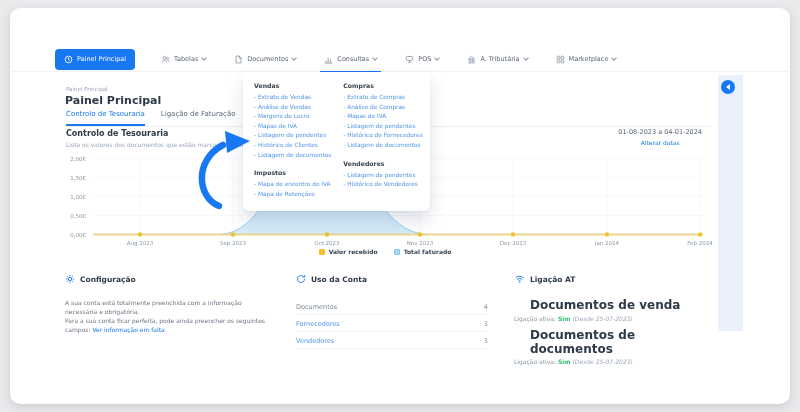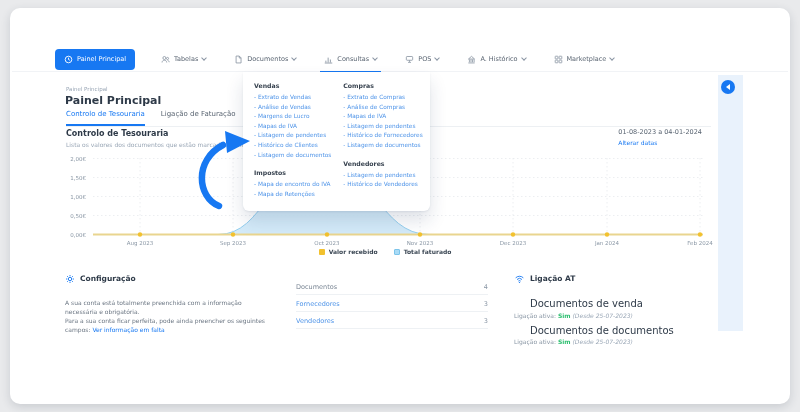--- a/index.html
+++ b/index.html
@@ -17,21 +17,21 @@
   .chev { width:4px; height:4px; border-right:1px solid #8a95a3; border-bottom:1px solid #8a95a3; transform:rotate(45deg); margin-top:-2px; }
   
   .breadcrumb { position:absolute; left:66px; top:86px; font-size:5.5px; color:#9aa7b6; z-index:2; }
   .page-title { position:absolute; left:65px; top:94px; font-size:11px; font-weight:bold; color:#2e3a48; z-index:2; }
   .tabs { position:absolute; left:66px; top:110px; width:645px; display:flex; gap:16px; border-bottom:1px solid #edf0f3; z-index:2; }
   .tab { font-size:7px; color:#5a6572; padding-bottom:6px; border-bottom:2px solid transparent; white-space:nowrap; }
   .tab.active { color:#1778f2; border-bottom-color:#1778f2; }
   
   .sec-title { position:absolute; left:66px; top:129px; font-size:8px; font-weight:bold; color:#2e3a48; z-index:2; }
   .sec-sub { position:absolute; left:66px; top:141px; font-size:6px; color:#9aa7b6; z-index:2; white-space:nowrap; }
-  .period { position:absolute; right:98px; top:128px; text-align:left; z-index:2; }
+  .period { position:absolute; right:98px; top:128px; text-align:center; z-index:2; }
   .period .range { font-size:6.5px; color:#5a6572; }
   .period .change { font-size:6px; color:#1778f2; margin-top:3px; cursor:pointer; }
   
   .chart { position:absolute; left:55px; top:150px; z-index:1; }
   .legend { position:absolute; left:55px; top:248px; width:660px; display:flex; justify-content:center; gap:16px; z-index:1; }
   .leg { display:flex; align-items:center; gap:4px; font-size:6px; color:#3b4754; font-weight:bold; }
   .sw { width:6px; height:6px; border-radius:1px; }
   
   .menu { position:absolute; left:243px; top:72px; width:187px; background:#fff; z-index:30;
           border-radius:0 0 6px 6px; box-shadow:0 10px 18px rgba(30,50,90,.14), 0 1px 2px rgba(30,50,90,.08);
@@ -43,32 +43,32 @@
   .mi::before { content:"- "; }
   
   .arrow { position:absolute; left:185px; top:122px; z-index:40; pointer-events:none; }
   
   .side-strip { position:absolute; left:718px; top:75px; width:25px; height:256px; background:#e9f2fc; z-index:3; }
   .collapse-btn { position:absolute; left:721px; top:80px; width:14px; height:14px; border-radius:50%;
                   background:#1778f2; display:flex; align-items:center; justify-content:center; z-index:4; cursor:pointer; }
   .tri-left { width:0; height:0; border-top:3px solid transparent; border-bottom:3px solid transparent; border-right:4.5px solid #fff; margin-right:1px; }
   
   .bottom { position:absolute; left:65px; top:274px; width:642px; display:grid; grid-template-columns:205px 192px 192px; column-gap:26px; z-index:2; }
-  .bh { display:flex; gap:5px; font-size:7.5px; font-weight:bold; color:#2e3a48; margin-bottom:14px; }
+  .bh { display:flex; align-items:center; gap:5px; font-size:7.5px; font-weight:bold; color:#2e3a48; margin-bottom:14px; }
   .bh svg { display:block; }
   .pct { text-align:center; font-size:26px; color:#2fbf71; margin:4px 0 7px; letter-spacing:.5px; }
   .cfg-text { font-size:6px; color:#6b7683; line-height:9px; }
   .link { color:#1778f2; cursor:pointer; }
   .rows { margin-top:4px; }
   .row { display:flex; justify-content:space-between; align-items:center; font-size:6.5px; padding:4.5px 0 3.5px; border-bottom:1px solid #eef1f4; }
   .row .lab { color:#4f94e8; cursor:pointer; }
   .row .lab.plain { color:#7a8694; cursor:default; }
   .row .val { color:#8a97a5; }
   .at-entry { margin-top:6px; }
-  .at-title { font-size:10px; font-weight:normal; color:#2e3a48;padding-left:16px; }
+  .at-title { font-size:12px; font-weight:bold; color:#2e3a48;padding-left:16px; }
   .at-line { font-size:6px; color:#8a97a5; margin-top:2.5px; }
   .at-line .ok { color:#2fbf71; font-weight:bold; }
   .at-line .since { font-style:italic; color:#9aa7b6; }
 </style>
 </head>
 <body>
 
 <div class="card"></div>
 <div class="nav-sep"></div>
 
@@ -127,21 +127,21 @@
     <span class="chev"></span>
   </div>
   <div class="nav-item">
     <span class="nicon">
       <svg width="9" height="9" viewBox="0 0 12 12" fill="none" stroke="#8a95a3" stroke-width="1.1">
           <path d="M1.8 10.6h8.4"></path>
           <path d="M3.2 9.6V6M5.3 9.6V6M7.4 9.6V6M9.5 9.6V6"></path>
           <path d="M1.9 5.4L6 1.8l4.1 3.6z"></path>
         </svg>
     </span>
-    <span>A. Histórico</span>
+    <span>A. Tributária</span>
     <span class="chev"></span>
   </div>
   <div class="nav-item">
     <span class="nicon">
       <svg width="9" height="9" viewBox="0 0 12 12" fill="none" stroke="#8a95a3" stroke-width="1.1">
           <rect x="1.6" y="1.6" width="3.6" height="3.6" rx=".6"></rect>
           <rect x="6.8" y="1.6" width="3.6" height="3.6" rx=".6"></rect>
           <rect x="1.6" y="6.8" width="3.6" height="3.6" rx=".6"></rect>
           <rect x="6.8" y="6.8" width="3.6" height="3.6" rx=".6"></rect>
         </svg>
@@ -281,20 +281,27 @@
       <span>Configuração</span>
     </div>
     <p class="cfg-text">
       <span>A sua conta está totalmente preenchida com a informação necessária e obrigatória.</span><br>
       <span>Para a sua conta ficar perfeita, pode ainda preencher os seguintes campos:</span>
       <span class="link">Ver informação em falta</span>
     </p>
   </div>
 
   <div class="bcard">
+    <div class="bh">
+      <svg width="10" height="10" viewBox="0 0 12 12" fill="none" stroke="#1778f2" stroke-width="1.1">
+          <path d="M10.2 6a4.2 4.2 0 1 1-1.3-3"></path>
+          <path d="M10.4 1.4v2.4H8"></path>
+        </svg>
+      <span>Uso da Conta</span>
+    </div>
     <div class="rows">
       <div class="row">
         <span class="lab plain">Documentos</span>
         <span class="val">4</span>
       </div>
       <div class="row">
         <span class="lab">Fornecedores</span>
         <span class="val">3</span>
       </div>
       <div class="row">

